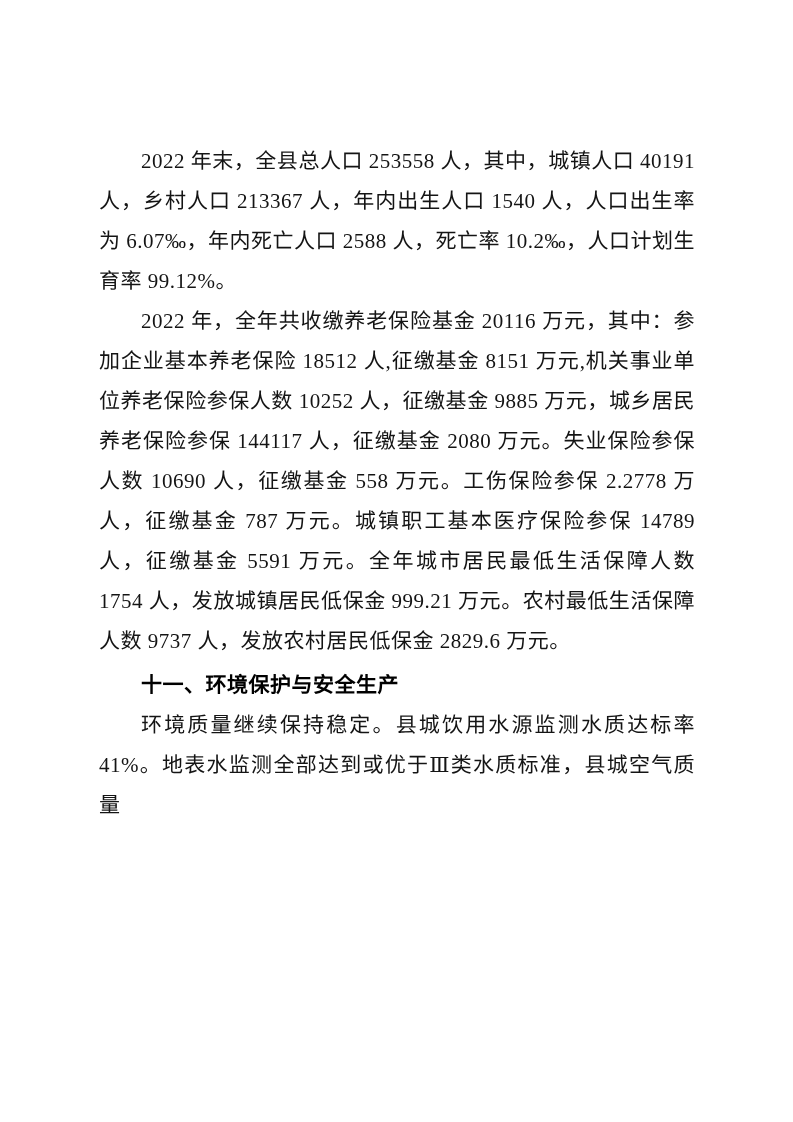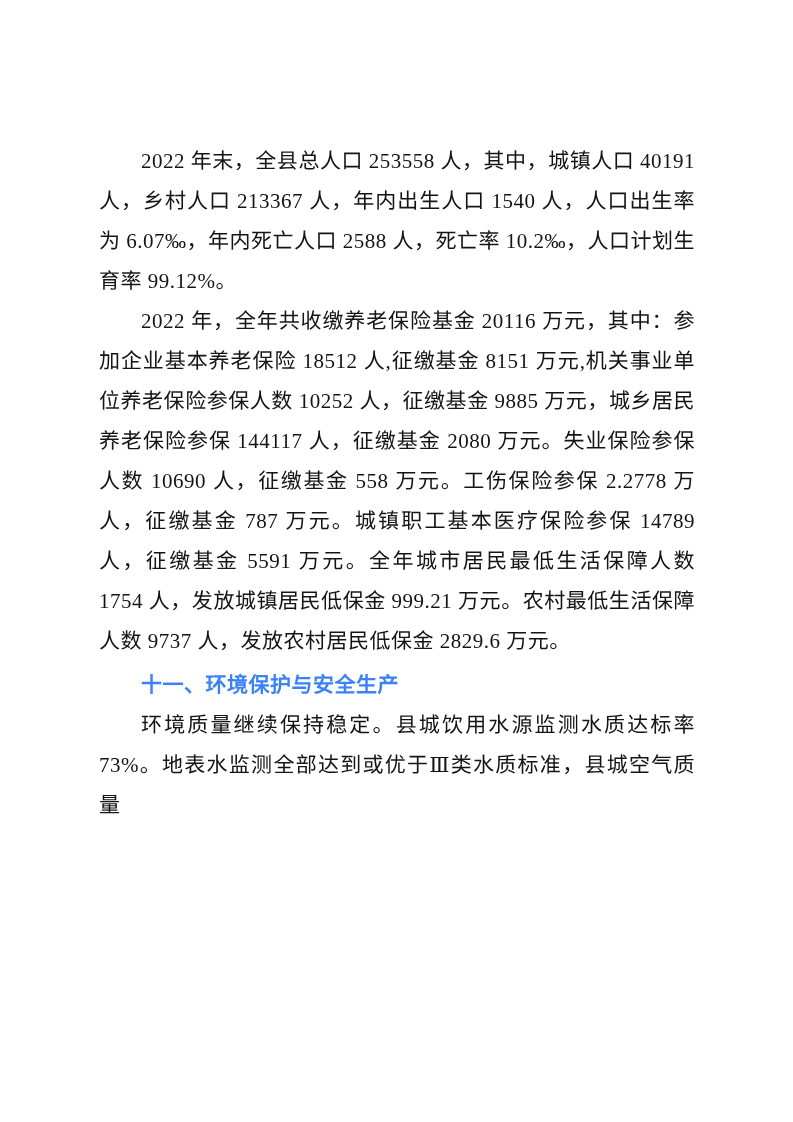--- a/index.html
+++ b/index.html
@@ -33,21 +33,21 @@
       text-indent: 2em;
     }
     .section-heading {
       margin: 4px 0 0 0;
       padding: 0;
       text-indent: 2em;
       font-size: 21px;
       line-height: 40px;
       font-weight: bold;
       font-family: "Liberation Sans", "DejaVu Sans", sans-serif;
-      color: #3b82f6;
+      color: #000000;
       text-align: left;
     }
     .page-number {
       position: absolute;
       top: 1035px;
       left: 0;
       width: 100%;
       text-align: center;
       font-size: 15px;
       line-height: 20px;
@@ -56,16 +56,16 @@
     }
   </style>
 </head>
 <body>
 
 <div class="page">
   <div class="content">
     <p>2022 年末，全县总人口 253558 人，其中，城镇人口 40191 人，乡村人口 213367 人，年内出生人口 1540 人，人口出生率为 6.07‰，年内死亡人口 2588 人，死亡率 10.2‰，人口计划生育率 99.12%。</p>
     <p>2022 年，全年共收缴养老保险基金 20116 万元，其中：参加企业基本养老保险 18512 人,征缴基金 8151 万元,机关事业单位养老保险参保人数 10252 人，征缴基金 9885 万元，城乡居民养老保险参保 144117 人，征缴基金 2080 万元。失业保险参保人数 10690 人，征缴基金 558 万元。工伤保险参保 2.2778 万人，征缴基金 787 万元。城镇职工基本医疗保险参保 14789 人，征缴基金 5591 万元。全年城市居民最低生活保障人数 1754 人，发放城镇居民低保金 999.21 万元。农村最低生活保障人数 9737 人，发放农村居民低保金 2829.6 万元。</p>
     <h3 class="section-heading">十一、环境保护与安全生产</h3>
-    <p>环境质量继续保持稳定。县城饮用水源监测水质达标率 73%。地表水监测全部达到或优于Ⅲ类水质标准，县城空气质量</p>
+    <p>环境质量继续保持稳定。县城饮用水源监测水质达标率 41%。地表水监测全部达到或优于Ⅲ类水质标准，县城空气质量</p>
   </div>
   <div class="page-number">7</div>
 </div>
 
 </body></html>

